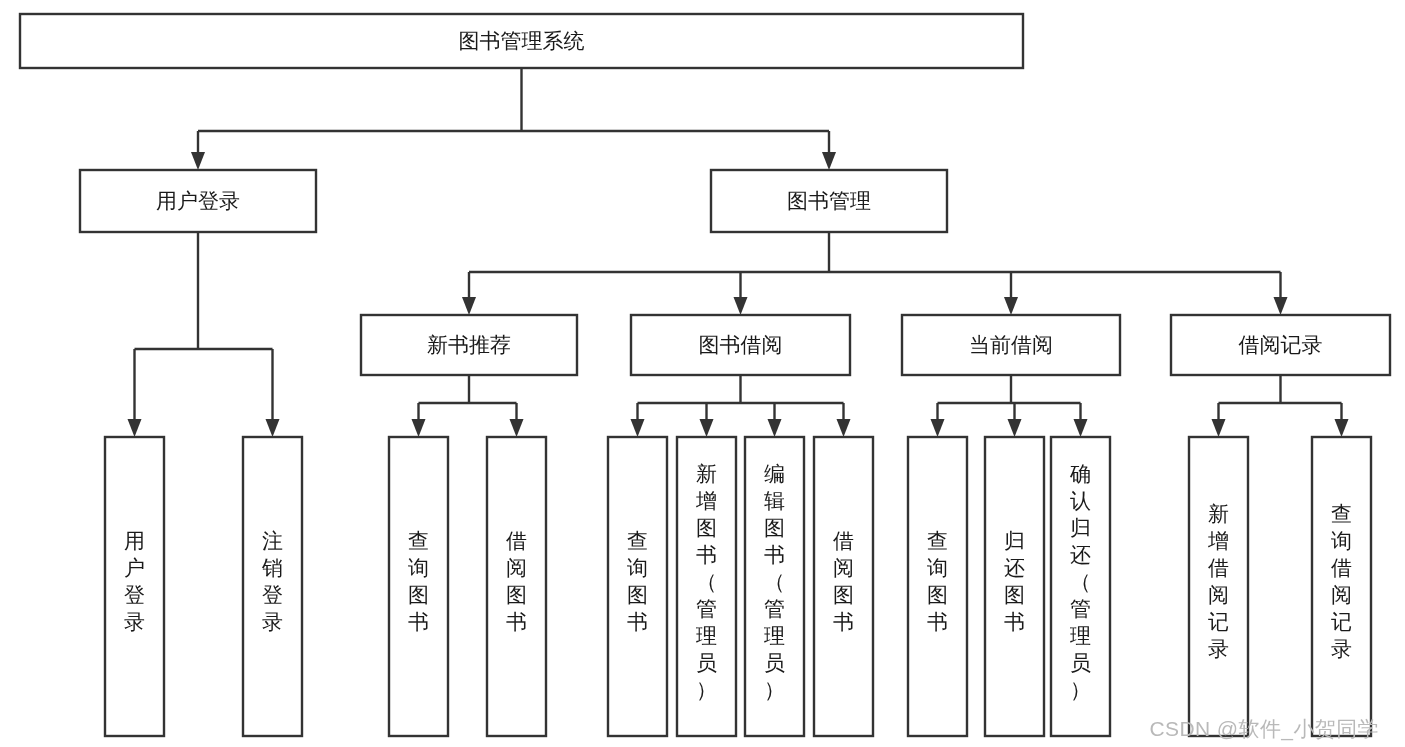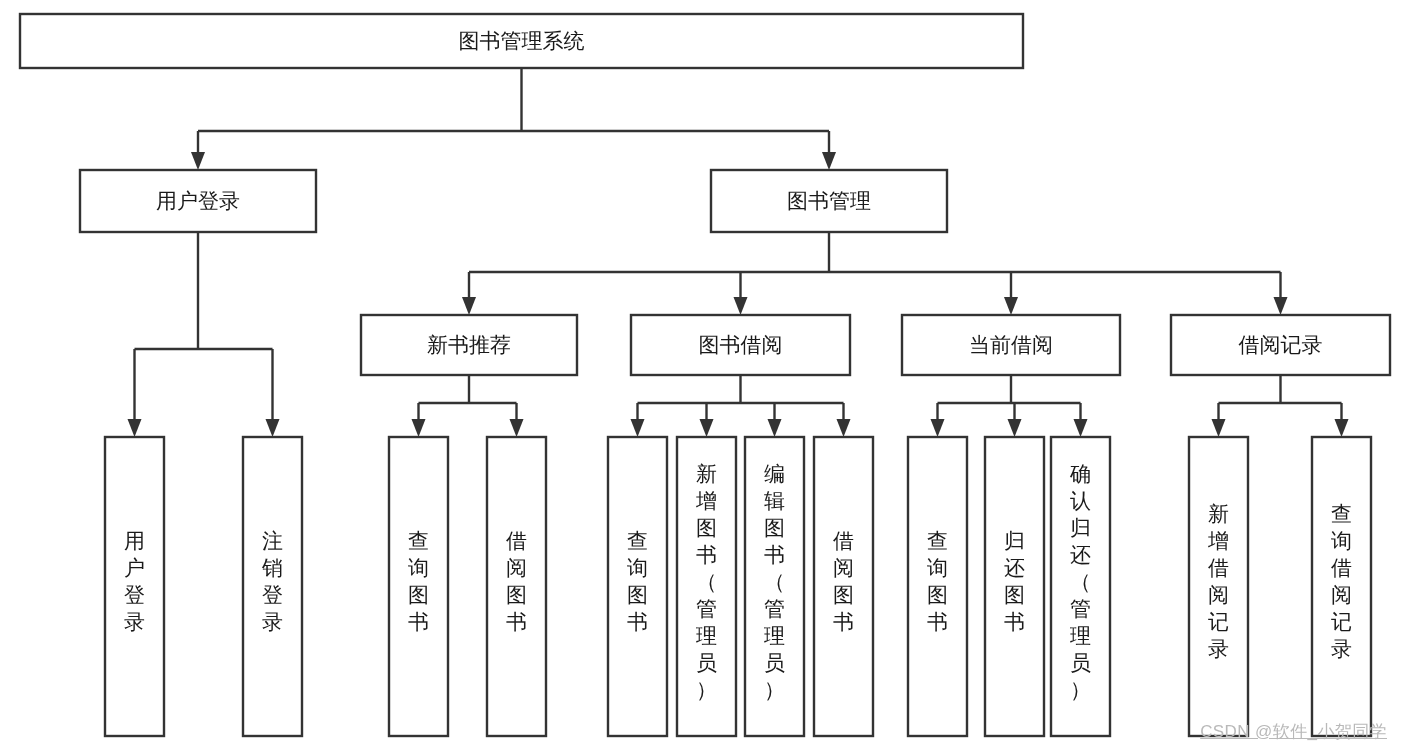--- a/index.html
+++ b/index.html
@@ -43,28 +43,27 @@
     dominant-baseline: middle;
   }
   .node-label-vertical {
     fill: #1a1a1a;
     font-family: "Liberation Sans", "DejaVu Sans", sans-serif;
     font-size: 21px;
     text-anchor: middle;
   }
   .watermark-text {
     position: absolute;
-    right: 18px;
+    right: 26px;
     bottom: 4px;
     font-family: "Liberation Sans", "DejaVu Sans", sans-serif;
-    font-size: 17px;
+    font-size: 21px;
     color: #b9b9b9;
     white-space: nowrap;
     letter-spacing: 0.4px;
-    text-decoration: underline;
   }
 </style>
 </head>
 <body>
 
 <div id="diagram-root">
   <svg id="diagram-svg" width="1405" height="747" viewBox="0 0 1405 747" xmlns="http://www.w3.org/2000/svg">
     <g id="connector-layer">
         <path d="M 521.5 68 L 521.5 131" class="connector"></path>
         <path d="M 198 131 L 829 131" class="connector"></path>

